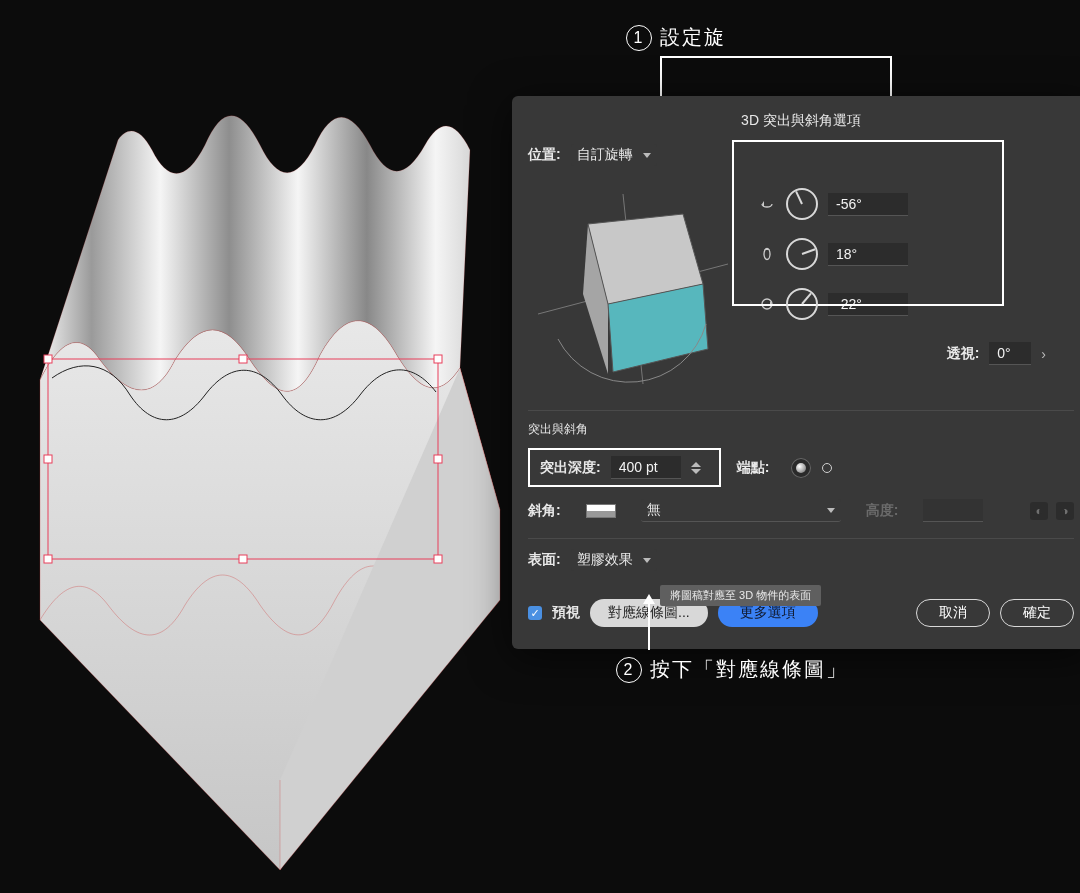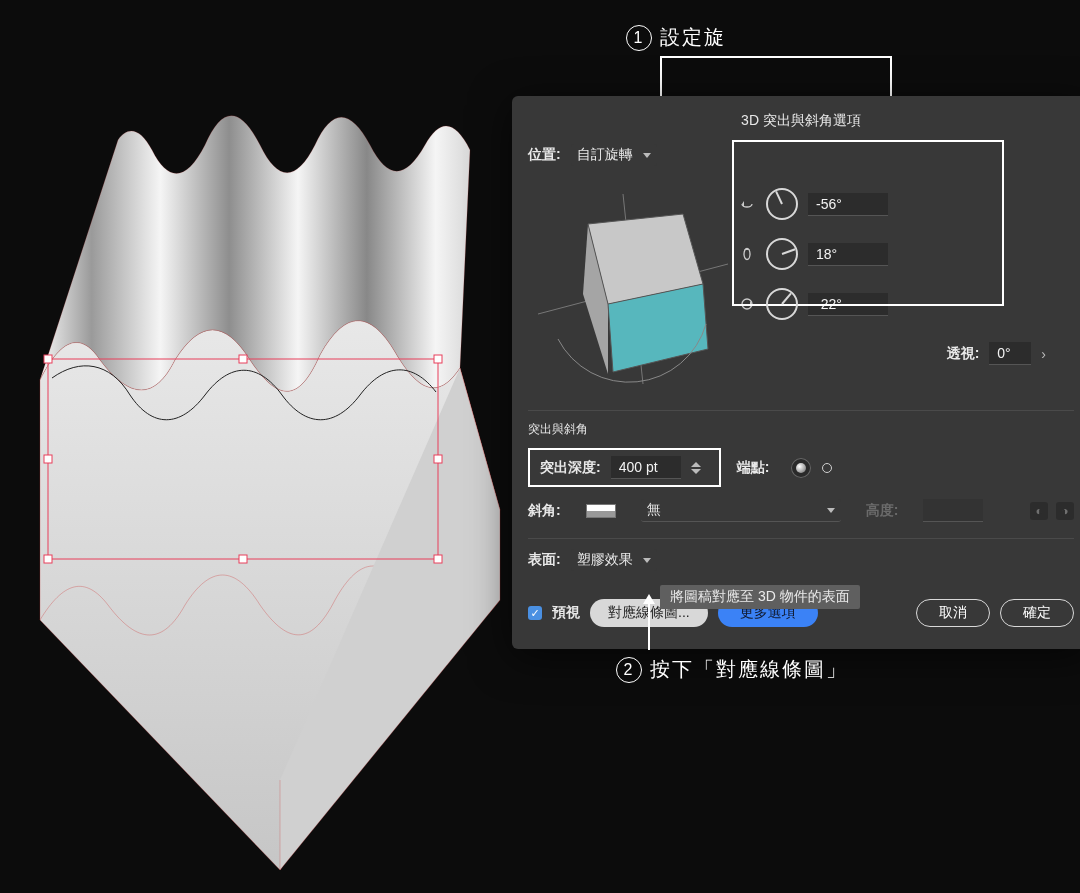--- a/index.html
+++ b/index.html
@@ -74,20 +74,21 @@
   }
   .select .chev {
     width: 0; height: 0;
     border-left: 4px solid transparent;
     border-right: 4px solid transparent;
     border-top: 5px solid #bbb;
   }
 
   .rotation-area {
     display: flex;
+    gap: 20px;
     margin-top: 8px;
   }
   .cube-preview {
     width: 210px;
     height: 220px;
     position: relative;
   }
   .cube-preview svg { position:absolute; left:0; top:0; }
 
   .rot-highlight {
@@ -223,21 +224,21 @@
     white-space: nowrap;
   }
   .btn-light { background: #d8d8d8; color: #222; }
   .btn-primary { background: #3b82f6; color: #0f172a; padding:5px 22px; }
   .btn-outline { background: transparent; border: 1.5px solid #d8d8d8; color: #ffffff; padding:4px 22px; }
 
   .tooltip {
     position: absolute;
     background: #5f5f5f;
     color: #eaeaea;
-    font-size: 14px;
+    font-size: 11px;
     padding: 3px 10px;
     border-radius: 2px;
   }
 
   
   .arrow-line { position:absolute; background:#fff; }
   .arrow-tip { position:absolute; width:0; height:0; }
 </style>
 </head>
 <body>

